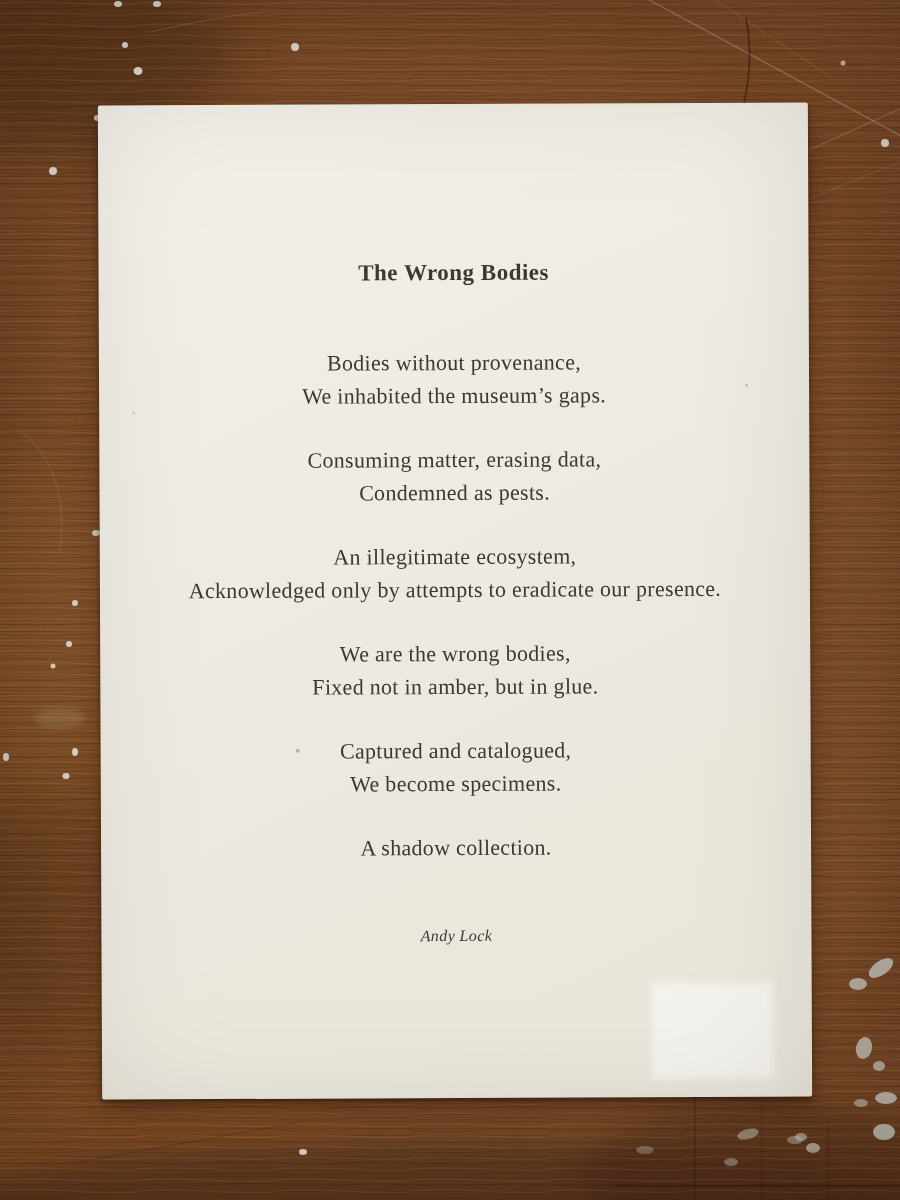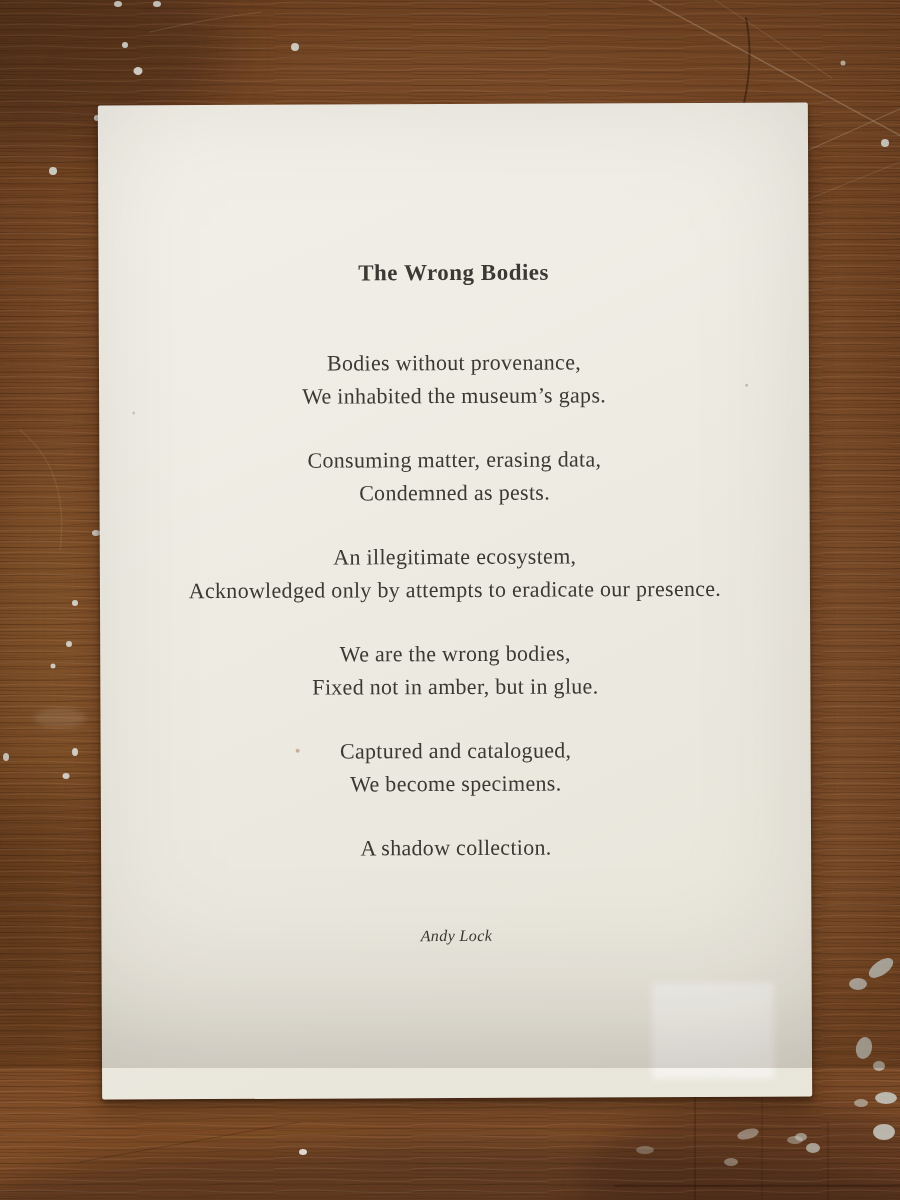--- a/index.html
+++ b/index.html
@@ -4,21 +4,21 @@
 <style>
   html, body {
     margin: 0; padding: 0;
     width: 900px; height: 1200px;
     overflow: hidden;
     background: #7a4a27;
     font-family: "Liberation Serif", serif;
   }
   .scene {
     position: relative;
-    width: 900px; height: 1068px;
+    width: 900px; height: 1200px;
   }
   .wood {
     position: absolute;
     left: 0; top: 0;
     width: 900px; height: 1200px;
     display: block;
   }
   .vignette {
     position: absolute;
     left: 0; top: 0; right: 0; bottom: 0;

